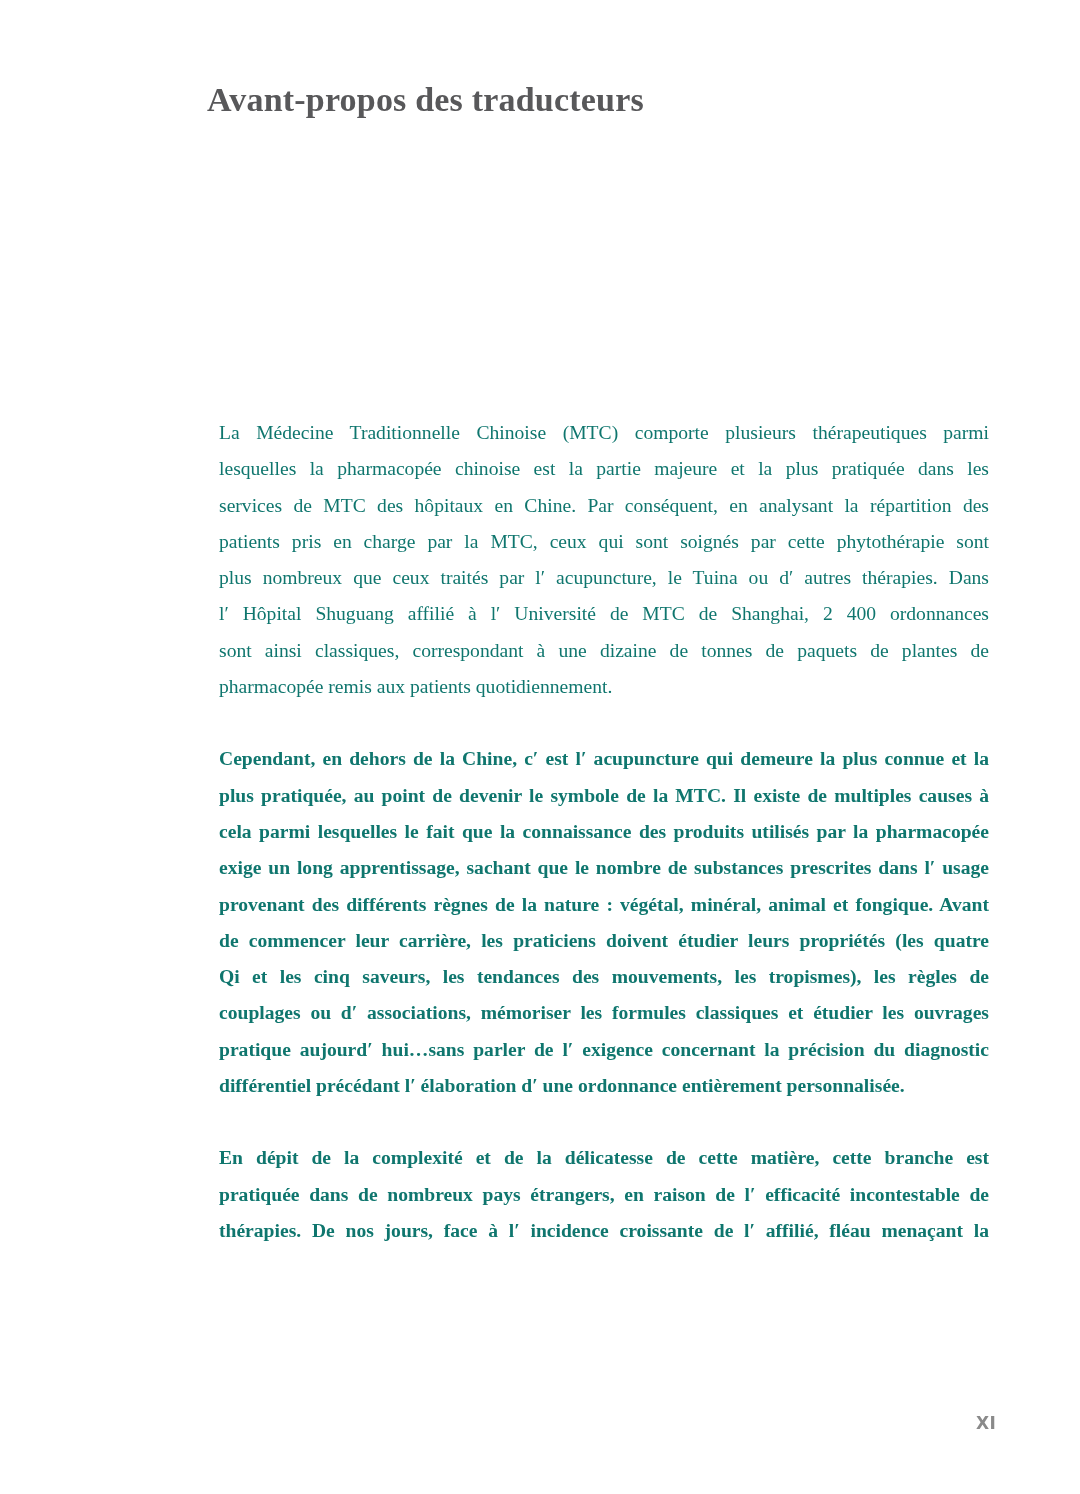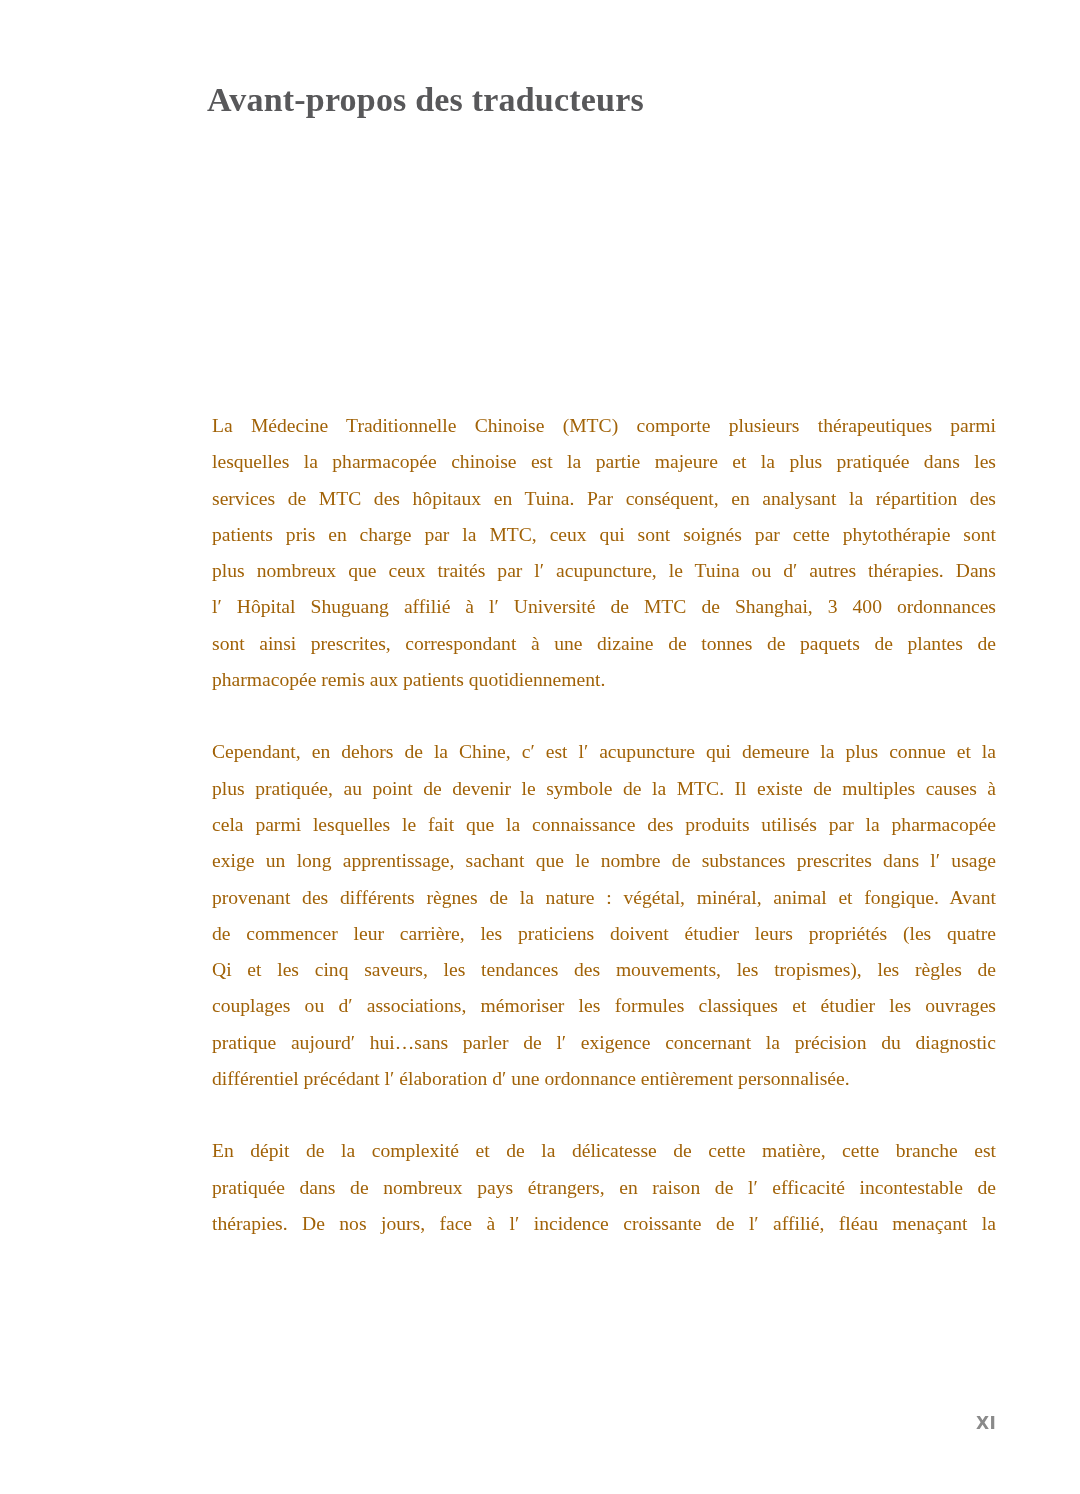--- a/index.html
+++ b/index.html
@@ -34,39 +34,40 @@
       letter-spacing: 0.2px;
       white-space: nowrap;
     }
     .body-text {
       position: absolute;
       left: 207px;
       top: 403px;
       width: 794px;
     }
     .para {
-      margin: 5px;
+      margin: 12px;
       font-family: "Liberation Serif", "DejaVu Serif", serif;
       font-size: 19.6px;
       line-height: 36.3px;
-      color: #a16207;
+      color: #0f766e;
       text-align: justify;
     }
     .para .line {
       display: block;
       text-align: justify;
       text-align-last: justify;
       white-space: nowrap;
       overflow: visible;
     }
     .para .line.last {
       text-align-last: left;
     }
     .para + .para {
       margin-top: 36px;
+      font-weight: bold;
     }
     .page-number {
       position: absolute;
       left: 976px;
       top: 1413px;
       font-family: "DejaVu Sans", "Liberation Sans", sans-serif;
       font-weight: bold;
       font-size: 17px;
       color: #8a8a8a;
       letter-spacing: 0.5px;
@@ -78,25 +79,25 @@
 
 <div class="page">
 
   <h1 class="title">Avant-propos des traducteurs</h1>
 
   <div class="body-text">
 
     <p class="para">
       <span class="line">La Médecine Traditionnelle Chinoise (MTC) comporte plusieurs thérapeutiques parmi</span>
       <span class="line">lesquelles la pharmacopée chinoise est la partie majeure et la plus pratiquée dans les</span>
-      <span class="line">services de MTC des hôpitaux en Tuina. Par conséquent, en analysant la répartition des</span>
+      <span class="line">services de MTC des hôpitaux en Chine. Par conséquent, en analysant la répartition des</span>
       <span class="line">patients pris en charge par la MTC, ceux qui sont soignés par cette phytothérapie sont</span>
       <span class="line">plus nombreux que ceux traités par l′ acupuncture, le Tuina ou d′ autres thérapies. Dans</span>
-      <span class="line">l′ Hôpital Shuguang affilié à l′ Université de MTC de Shanghai, 3 400 ordonnances</span>
-      <span class="line">sont ainsi prescrites, correspondant à une dizaine de tonnes de paquets de plantes de</span>
+      <span class="line">l′ Hôpital Shuguang affilié à l′ Université de MTC de Shanghai, 2 400 ordonnances</span>
+      <span class="line">sont ainsi classiques, correspondant à une dizaine de tonnes de paquets de plantes de</span>
       <span class="line last">pharmacopée remis aux patients quotidiennement.</span>
     </p>
 
     <p class="para">
       <span class="line">Cependant, en dehors de la Chine, c′ est l′ acupuncture qui demeure la plus connue et la</span>
       <span class="line">plus pratiquée, au point de devenir le symbole de la MTC. Il existe de multiples causes à</span>
       <span class="line">cela parmi lesquelles le fait que la connaissance des produits utilisés par la pharmacopée</span>
       <span class="line">exige un long apprentissage, sachant que le nombre de substances prescrites dans l′ usage</span>
       <span class="line">provenant des différents règnes de la nature : végétal, minéral, animal et fongique. Avant</span>
       <span class="line">de commencer leur carrière, les praticiens doivent étudier leurs propriétés (les quatre</span>

